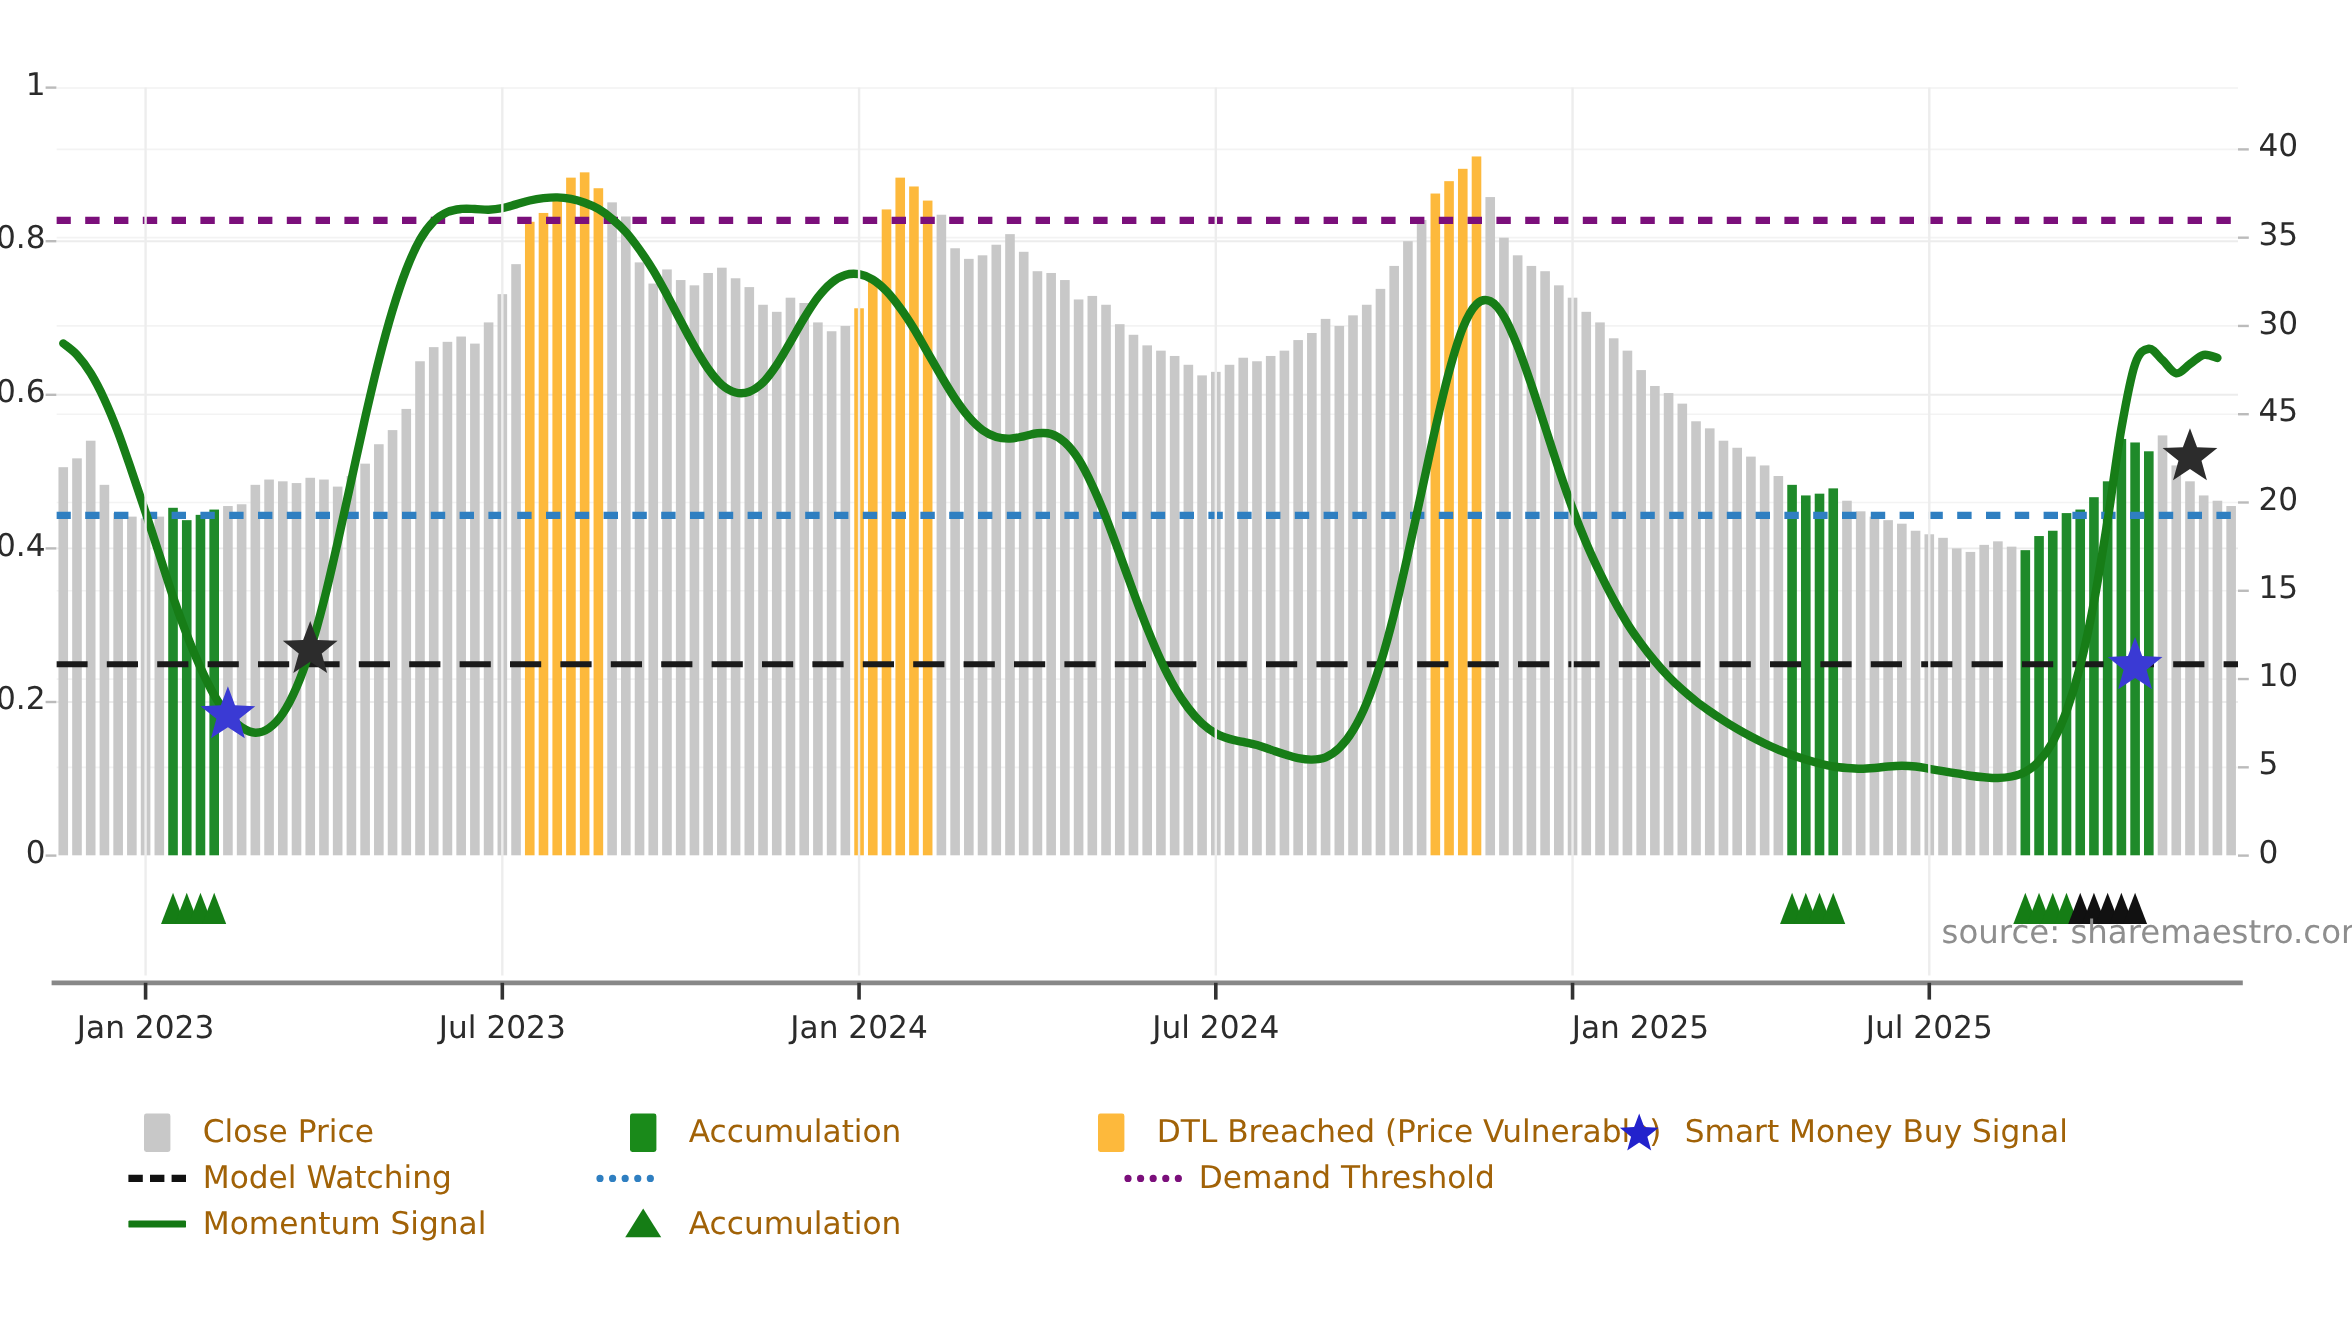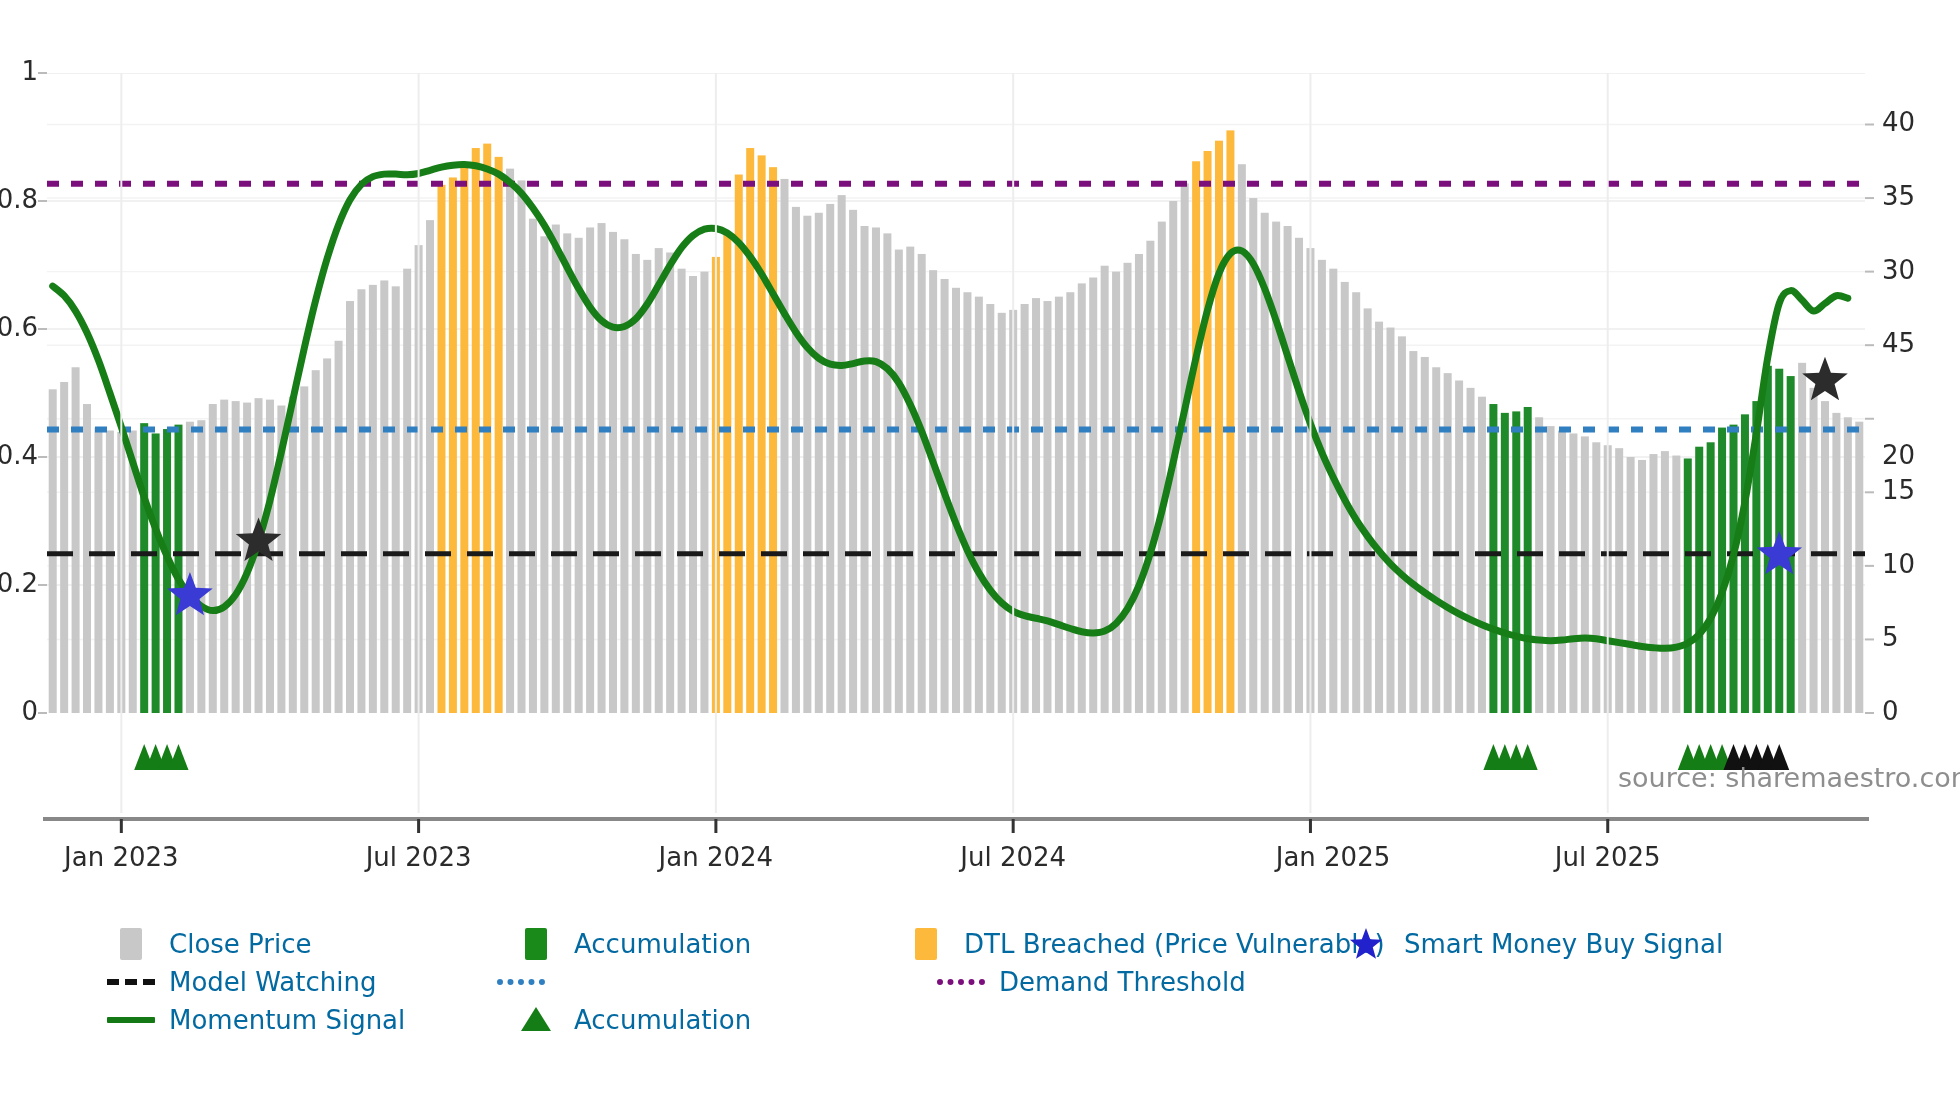--- a/index.html
+++ b/index.html
@@ -53,21 +53,21 @@
     width: 1800px;
   }
   .legend-row { display: flex; width: 100%; height: 38px; align-items: center; }
   .legend-item { display: flex; align-items: center; height: 38px; }
   .legend-item .lg-key {
     width: 52px; min-width: 52px; height: 34px;
     display: flex; align-items: center; justify-content: center;
     margin-right: 12px;
   }
   .legend-item .lg-label {
-    font-size: 26px; color: #0369a1; white-space: nowrap;
+    font-size: 26px; color: #a16207; white-space: nowrap;
     line-height: 34px;
   }
   
   .col-a { width: 405px; }
   .col-b { width: 390px; }
   .col-c { width: 440px; }
   .col-d { width: 440px; }
 
   .sw-rect  { width: 22px; height: 32px; border-radius: 2px; }
   .sw-line  { width: 48px; height: 6px; border-radius: 1px; }
@@ -333,32 +333,32 @@
       <div class="tick-left" style="top: 440px;">0.4</div>
       <div class="tick-left" style="top: 312px;">0.6</div>
       <div class="tick-left" style="top: 184px;">0.8</div>
       <div class="tick-left" style="top: 56px;">1</div>
     </div>
   <div id="right-axis-labels">
       <div class="tick-right" style="top: 696px;">0</div>
       <div class="tick-right" style="top: 622.437px;">5</div>
       <div class="tick-right" style="top: 548.874px;">10</div>
       <div class="tick-right" style="top: 475.31px;">15</div>
-      <div class="tick-right" style="top: 401.747px; margin-top: 38px;">20</div>
+      <div class="tick-right" style="top: 401.747px;">20</div>
       <div class="tick-right" style="top: 328.184px;">45</div>
       <div class="tick-right" style="top: 254.621px;">30</div>
       <div class="tick-right" style="top: 181.057px;">35</div>
       <div class="tick-right" style="top: 107.494px;">40</div>
     </div>
   <div id="x-axis-labels">
       <div class="tick-x" style="left: 11.3208px; top: 842px; width: 220px;">Jan 2023</div>
       <div class="tick-x" style="left: 308.604px; top: 842px; width: 220px;">Jul 2023</div>
       <div class="tick-x" style="left: 605.887px; top: 842px; width: 220px;">Jan 2024</div>
       <div class="tick-x" style="left: 903.17px; top: 842px; width: 220px;">Jul 2024</div>
-      <div class="tick-x" style="left: 1223px; top: 842px; width: 220px;">Jan 2025</div>
+      <div class="tick-x" style="left: 1257px; top: 842px; width: 220px;">Jan 2025</div>
       <div class="tick-x" style="left: 1497.74px; top: 842px; width: 220px;">Jul 2025</div>
     </div>
 
   <div id="source-note">source: sharemaestro.com</div>
 
   <div id="legend">
       <div class="legend-row">
         <div class="legend-item col-a">
           <span class="lg-key">
             <span class="sw-rect" style="background: rgb(200, 200, 200);"></span>

